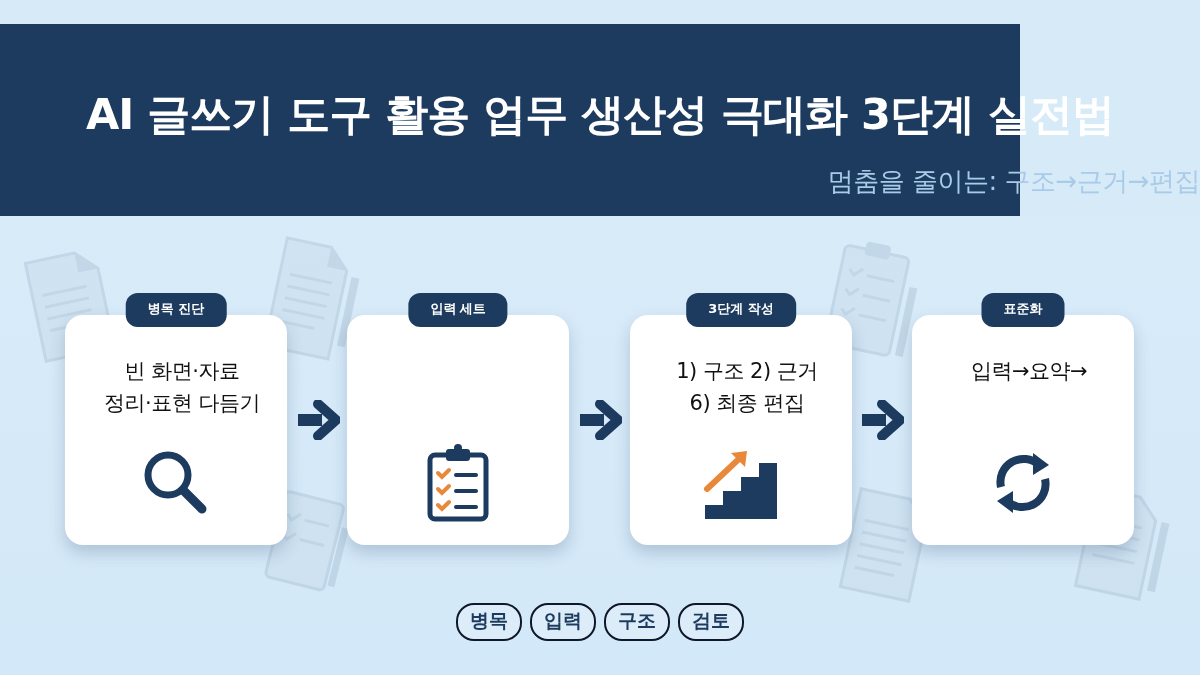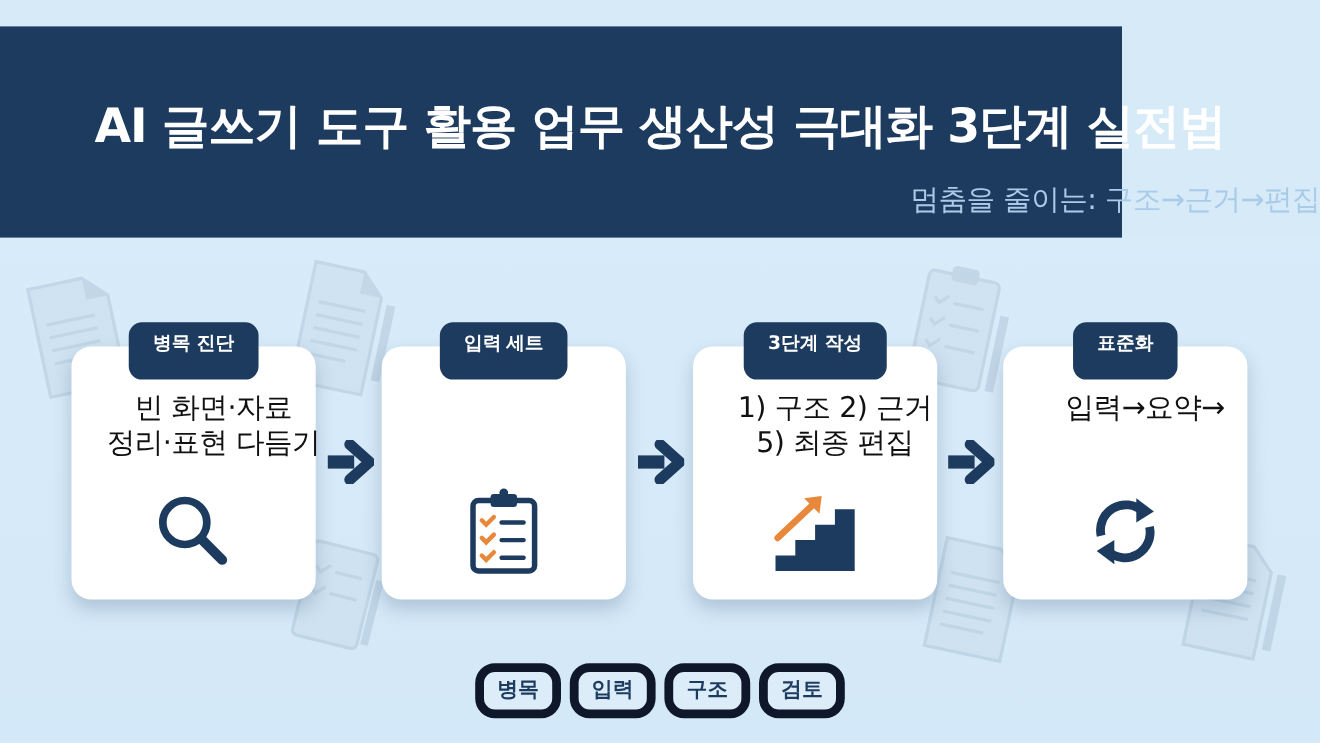--- a/index.html
+++ b/index.html
@@ -3,26 +3,26 @@
 <meta charset="utf-8">
 <style>
   html, body { margin:0; padding:0; }
   body { width:1200px; height:675px; overflow:hidden; font-family:"DejaVu Sans", "Liberation Sans", sans-serif; background:#d6eaf8; position:relative; }
   .header { position:absolute; left:0; top:0; width:1020px; height:216px; background:#1c3b5e;margin-top:24px; }
   .title { position:absolute; left:0; top:62px; width:1200px; text-align:center; color:#ffffff; font-size:43px; font-weight:bold; letter-spacing:-1px; }
   .subtitle { position:absolute; left:0; top:140px; width:1200px; text-align:right; color:#a9cbe8; font-size:26px; letter-spacing:-0.5px; }
   .body { position:absolute; left:0; top:216px; width:1200px; height:459px; background:linear-gradient(180deg,#d8ebf9 0%,#d3e8f8 100%); }
   .bgdoc { position:absolute; opacity:0.35; }
   .card { position:absolute; top:315px; width:222px; height:230px; background:#ffffff; border-radius:18px; box-shadow:0 8px 16px rgba(40,70,100,0.22); }
-  .tab { position:absolute; top:-22px; left:50%; transform:translateX(-50%); background:#1c3b5e; color:#ffffff; font-weight:bold; font-size:17px; padding:7px 22px 22px; border-radius:12px; white-space:nowrap; }
-  .card-text { position:absolute; top:40px; left:18px; width:100%; text-align:center; color:#111; font-size:26px; line-height:32px; letter-spacing:-0.5px; }
+  .tab { position:absolute; top:-22px; left:50%; transform:translateX(-50%); background:#1c3b5e; color:#ffffff; font-weight:bold; font-size:13px; padding:7px 22px 9px; border-radius:12px; white-space:nowrap; }
+  .card-text { position:absolute; top:40px; left:6px; width:100%; text-align:center; color:#111; font-size:21px; line-height:32px; letter-spacing:-0.5px; }
   .card-icon { position:absolute; left:50%; transform:translateX(-50%); top:128px; width:80px; height:80px; }
   .arrow { position:absolute; top:400px; width:44px; height:40px; }
   .tags { position:absolute; top:603px; left:0; width:1200px; display:flex; justify-content:center; gap:8px; }
-  .tag { border:8px solid #0f172a; border-radius:18px; padding:3px 12px 5px; font-size:19px; font-weight:bold; color:#1c3b5e; background:#dcedf9; }
+  .tag { border:2px solid #0f172a; border-radius:18px; padding:3px 12px 5px; font-size:19px; font-weight:bold; color:#1c3b5e; background:#dcedf9; }
 </style>
 </head>
 <body>
 
 <div class="header">
   <div class="title">AI 글쓰기 도구 활용 업무 생산성 극대화 3단계 실전법</div>
   <div class="subtitle">멈춤을 줄이는: 구조→근거→편집</div>
 </div>
 
 <div class="body"></div>
@@ -133,21 +133,21 @@
 
 <svg class="arrow" style="left:578px;" viewBox="0 0 44 40">
   <rect x="2" y="14" width="24" height="12" fill="#1c3b5e"></rect>
   <path d="M22 4 L40 20 L22 36" fill="none" stroke="#1c3b5e" stroke-width="10" stroke-linejoin="round" stroke-linecap="round"></path>
 </svg>
 
 <div class="card" style="left:630px;">
   <div class="tab">3단계 작성</div>
   <div class="card-text">
     <div>1) 구조 2) 근거</div>
-    <div>5) 최종 편집</div>
+    <div>6) 최종 편집</div>
   </div>
   <svg class="card-icon" viewBox="0 0 80 80">
     <path d="M4 76 V62 H22 V48 H40 V34 H58 V20 H76 V76 Z" fill="#1c3b5e"></path>
     <line x1="6" y1="46" x2="40" y2="14" stroke="#e8883a" stroke-width="6" stroke-linecap="round"></line>
     <path d="M30 10 L46 8 L44 24 Z" fill="#e8883a"></path>
   </svg>
 </div>
 
 <svg class="arrow" style="left:860px;" viewBox="0 0 44 40">
   <rect x="2" y="14" width="24" height="12" fill="#1c3b5e"></rect>

